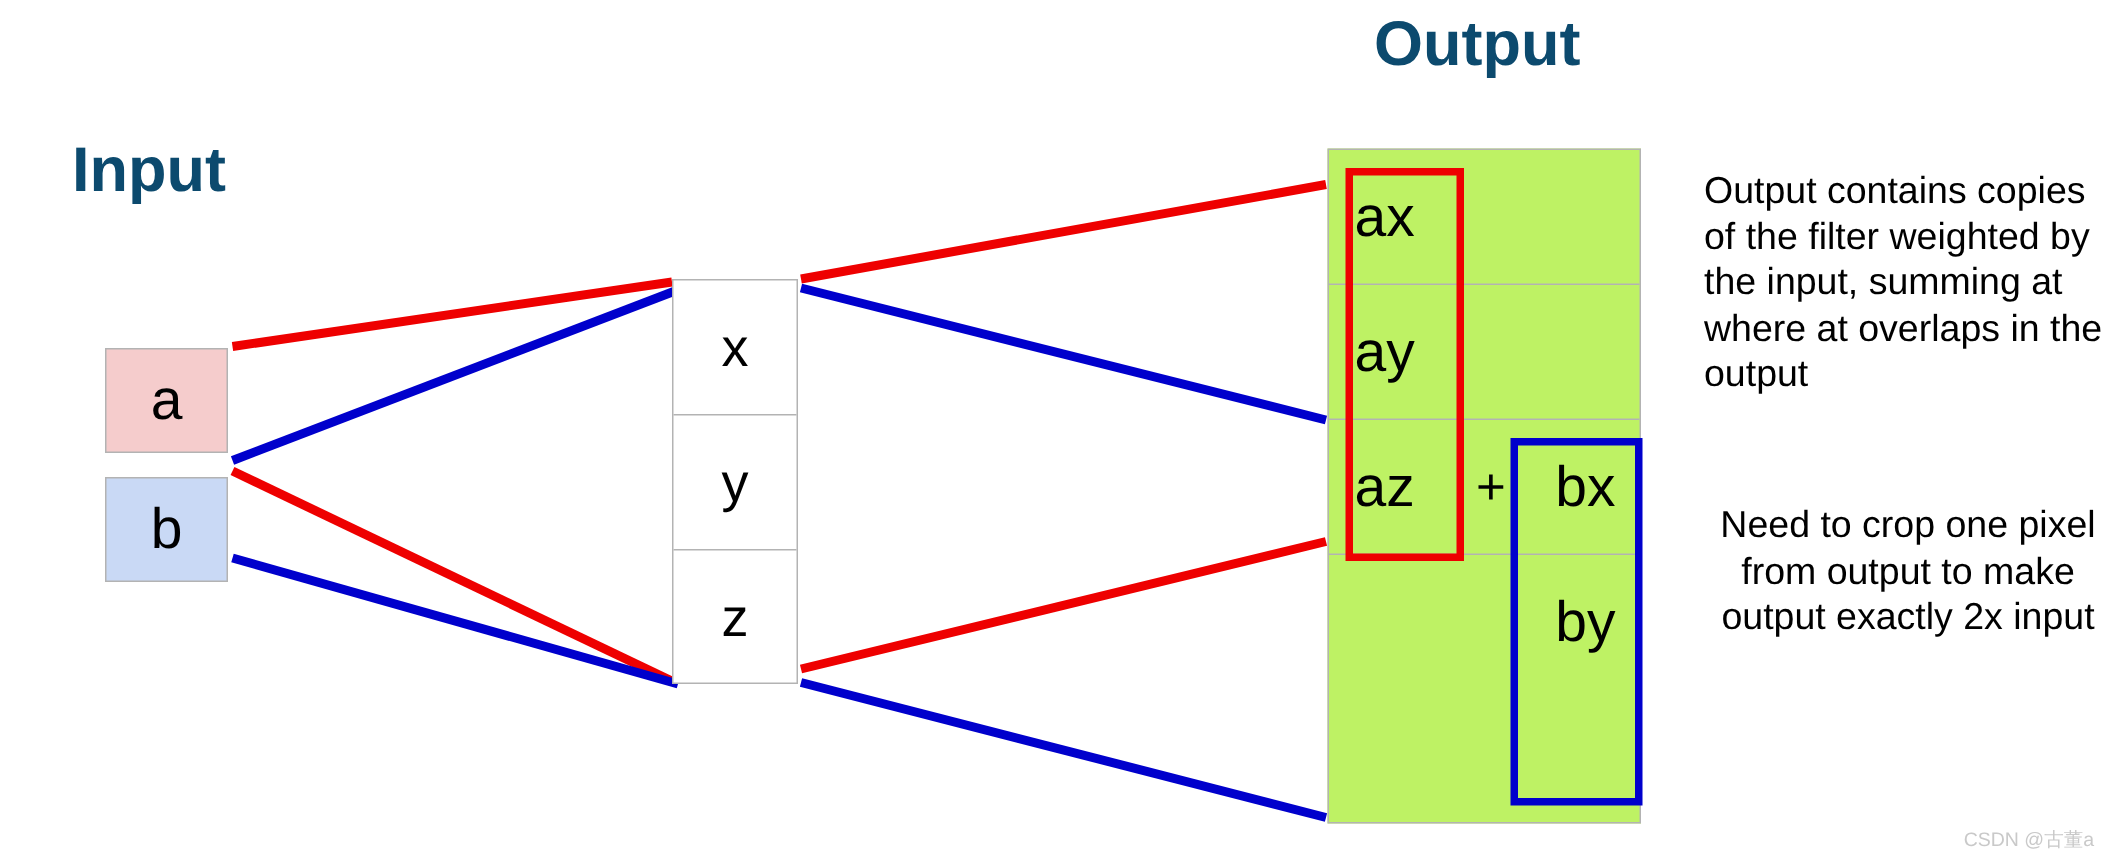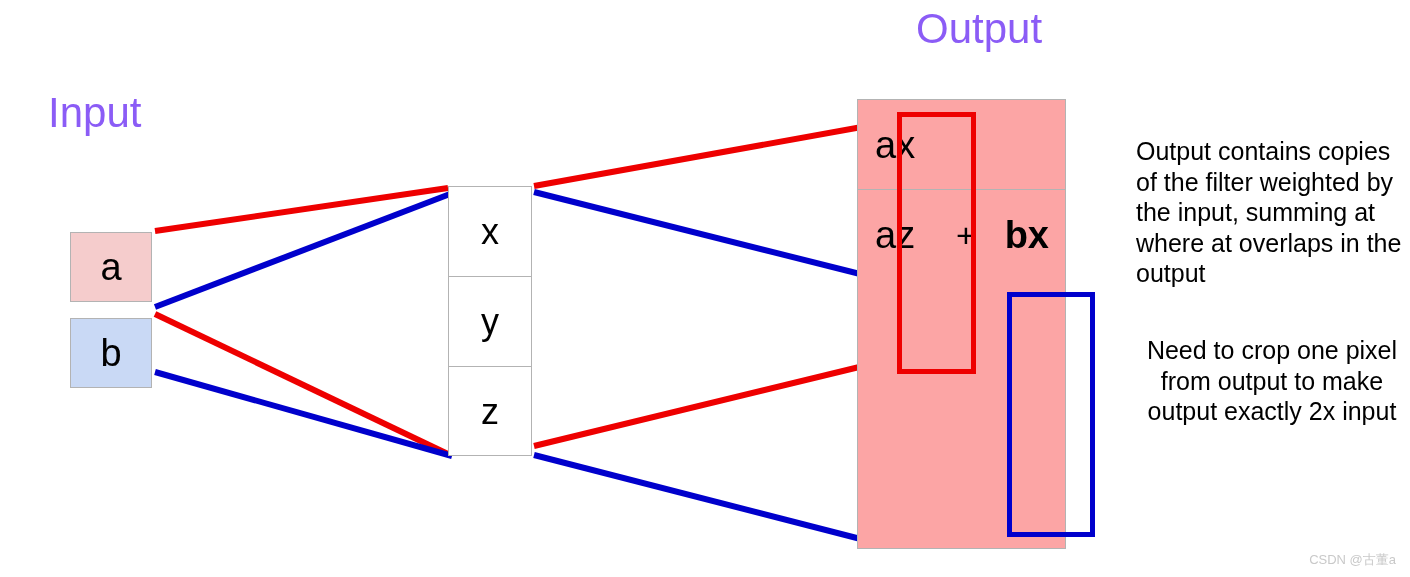--- a/index.html
+++ b/index.html
@@ -15,22 +15,22 @@
     position: relative;
     width: 1410px;
     height: 577px;
     background: #ffffff;
     overflow: hidden;
   }
 
   
   .section-title {
     position: absolute;
-    font-weight: normal;
-    color: #8b5cf6;
+    font-weight: bold;
+    color: #0c4a6e;
     white-space: nowrap;
     line-height: 1;
     text-align: right;
   }
   #title-input  { left: 48px;  top: 92px;  font-size: 42px; }
   #title-filter { left: 430px; top: 97px;  font-size: 38px; }
   #title-output { left: 916px; top: 8px;   font-size: 42px; }
 
   
   #wires {
@@ -76,46 +76,46 @@
     justify-content: center;
     font-size: 36px;
     line-height: 1;
     border-bottom: 1px solid #b3b3b3;
   }
   .filter-cell:last-child { border-bottom: none; }
 
   
   #output-grid {
     position: absolute;
-    left: 857px;
+    left: 885px;
     top: 99px;
     width: 209px;
     height: 450px;
     border: 1px solid #b3b3b3;
     box-sizing: border-box;
-    background: #fca5a5;
+    background: #bef264;
   }
   .output-row {
     position: relative;
     height: 90px;
     box-sizing: border-box;
     border-bottom: 1px solid #b3b3b3;
   }
   .output-row:last-child { border-bottom: none; }
 
   .out-label {
     position: absolute;
     font-size: 38px;
     line-height: 1;
     top: 50%;
     transform: translateY(-50%);
     white-space: nowrap;
   }
   .out-label.left  { left: 17px; }
-  .out-label.right { right: 16px; font-weight: bold; }
+  .out-label.right { right: 16px; }
   .out-plus {
     position: absolute;
     left: 98px;
     top: 50%;
     transform: translateY(-50%);
     font-size: 34px;
     line-height: 1;
   }
 
   
@@ -142,21 +142,21 @@
 
   
   .note {
     position: absolute;
     left: 1136px;
     width: 272px;
     font-size: 25px;
     line-height: 1.22;
     color: #000000;
   }
-  #note-1 { top: 112px; margin-top: 24px; }
+  #note-1 { top: 112px; }
   #note-2 { top: 335px; text-align: center; }
 
   
   #watermark {
     position: absolute;
     right: 14px;
     bottom: 8px;
     font-size: 13px;
     color: #c9c9c9;
     white-space: nowrap;
@@ -204,24 +204,34 @@
     </div>
   </div>
 
   <div id="output-grid">
     <div class="output-row">
       <span class="out-label left">ax</span>
       <span class="out-plus"></span>
       <span class="out-label right"></span>
     </div>
     <div class="output-row">
+      <span class="out-label left">ay</span>
+      <span class="out-plus"></span>
+      <span class="out-label right"></span>
+    </div>
+    <div class="output-row">
       <span class="out-label left">az</span>
       <span class="out-plus">+</span>
       <span class="out-label right">bx</span>
     </div>
+    <div class="output-row">
+      <span class="out-label left"></span>
+      <span class="out-plus"></span>
+      <span class="out-label right">by</span>
+    </div>
   </div>
 
   <div class="highlight-box" id="highlight-a"></div>
   <div class="highlight-box" id="highlight-b"></div>
 
   <div class="note" id="note-1">Output contains copies of the filter weighted by the input, summing at where at overlaps in the output</div>
   <div class="note" id="note-2">Need to crop one pixel from output to make output exactly 2x input</div>
 
   <div id="watermark">CSDN @古董a</div>
 

